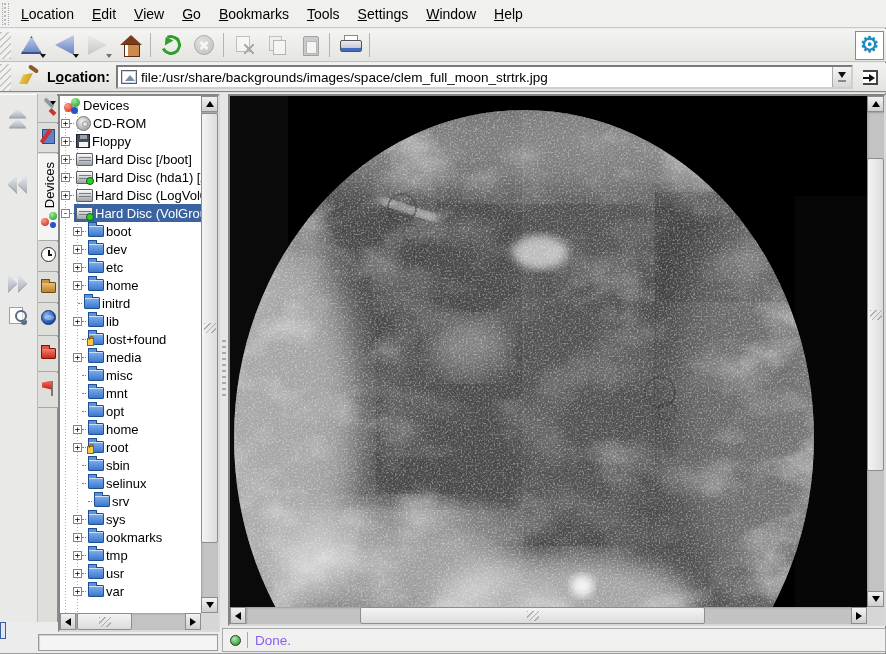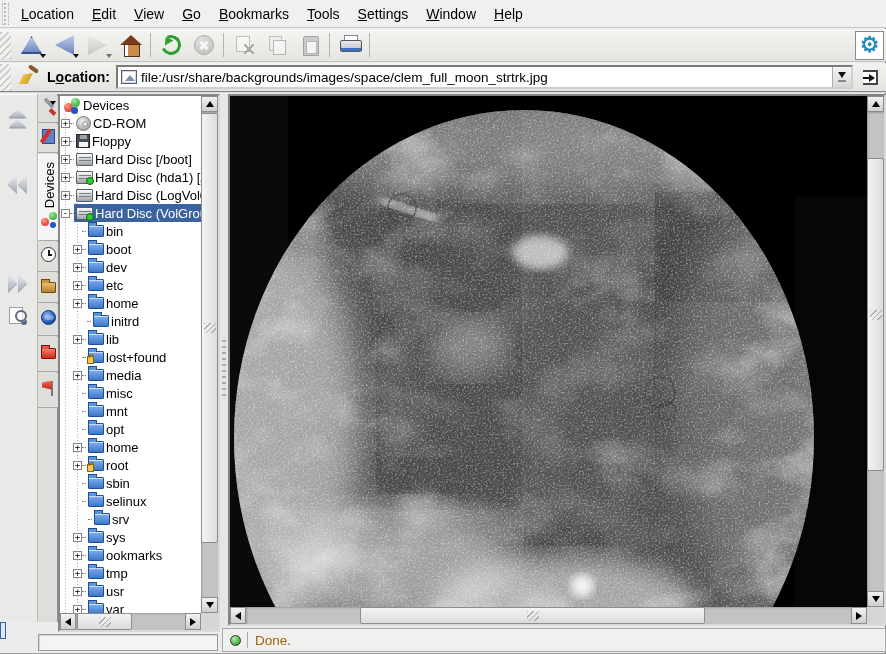--- a/index.html
+++ b/index.html
@@ -170,21 +170,21 @@
   #main-vsb { position:absolute; right:0; top:0; width:17px; height:511px; background:#c3c3c3; }
   #main-hsb { position:absolute; left:0; bottom:0; width:637px; height:17px; background:#c3c3c3; }
   #main-sbcorner { position:absolute; right:0; bottom:0; width:17px; height:17px; background:#d6d6d6; }
 
   
   #sidestatus { position:absolute; left:38px; top:634px; width:180px; height:17px; border:1px solid #9a9a9a; background:#f4f4f2; box-shadow:inset 1px 1px 1px rgba(0,0,0,.15); }
   #blue-notch { position:absolute; left:0; top:622px; width:6px; height:17px; background:#dfe7f5; border:1px solid #3a5fa0; }
   #statusbar { position:absolute; left:222px; top:628px; width:664px; height:24px; background:#f0f0ee; border:1px solid #a8a8a8; display:flex; align-items:center; }
   #led { width:11px; height:11px; border-radius:50%; margin:0 6px 0 7px; background:radial-gradient(circle at 35% 30%,#a8f0a8,#1e8a1e); border:1px solid #333; }
   #status-sep { width:1px; height:16px; background:#aaa; margin-right:7px; }
-  #status-text { font-size:13.5px; color:#a16207;text-align:right; }
+  #status-text { font-size:13.5px; color:#8b5cf6;text-align:right; }
 </style>
 </head>
 <body>
 
 <div id="app">
 
   <div id="menubar">
     <span class="handle-v"></span>
     <span id="menu-items"><span class="menu-item"><u>L</u>ocation</span><span class="menu-item"><u>E</u>dit</span><span class="menu-item"><u>V</u>iew</span><span class="menu-item"><u>G</u>o</span><span class="menu-item"><u>B</u>ookmarks</span><span class="menu-item"><u>T</u>ools</span><span class="menu-item"><u>S</u>ettings</span><span class="menu-item"><u>W</u>indow</span><span class="menu-item"><u>H</u>elp</span></span>
   </div>
@@ -369,28 +369,20 @@
         </div>
         <div class="trow" style="padding-left: 1px;">
           <span class="exp">-</span>
           <span class="stub"></span>
           <span class="rowline sel">
             <span class="ti ti-hdd mounted"></span>
             <span class="tlabel">Hard Disc (VolGrou</span>
           </span>
         </div>
         <div class="trow" style="padding-left: 13px;">
-          <span class="exp-space"></span>
-          <span class="stub"></span>
-          <span class="rowline">
-            <span class="ti ti-folder"></span>
-            <span class="tlabel">bin</span>
-          </span>
-        </div>
-        <div class="trow" style="padding-left: 13px;">
           <span class="exp">+</span>
           <span class="stub"></span>
           <span class="rowline">
             <span class="ti ti-folder"></span>
             <span class="tlabel">boot</span>
           </span>
         </div>
         <div class="trow" style="padding-left: 13px;">
           <span class="exp">+</span>
           <span class="stub"></span>
@@ -408,21 +400,21 @@
           </span>
         </div>
         <div class="trow" style="padding-left: 13px;">
           <span class="exp">+</span>
           <span class="stub"></span>
           <span class="rowline">
             <span class="ti ti-folder"></span>
             <span class="tlabel">home</span>
           </span>
         </div>
-        <div class="trow" style="padding-left: 18px;">
+        <div class="trow" style="padding-left: 9px;">
           <span class="exp-space"></span>
           <span class="stub"></span>
           <span class="rowline">
             <span class="ti ti-folder"></span>
             <span class="tlabel">initrd</span>
           </span>
         </div>
         <div class="trow" style="padding-left: 13px;">
           <span class="exp">+</span>
           <span class="stub"></span>

